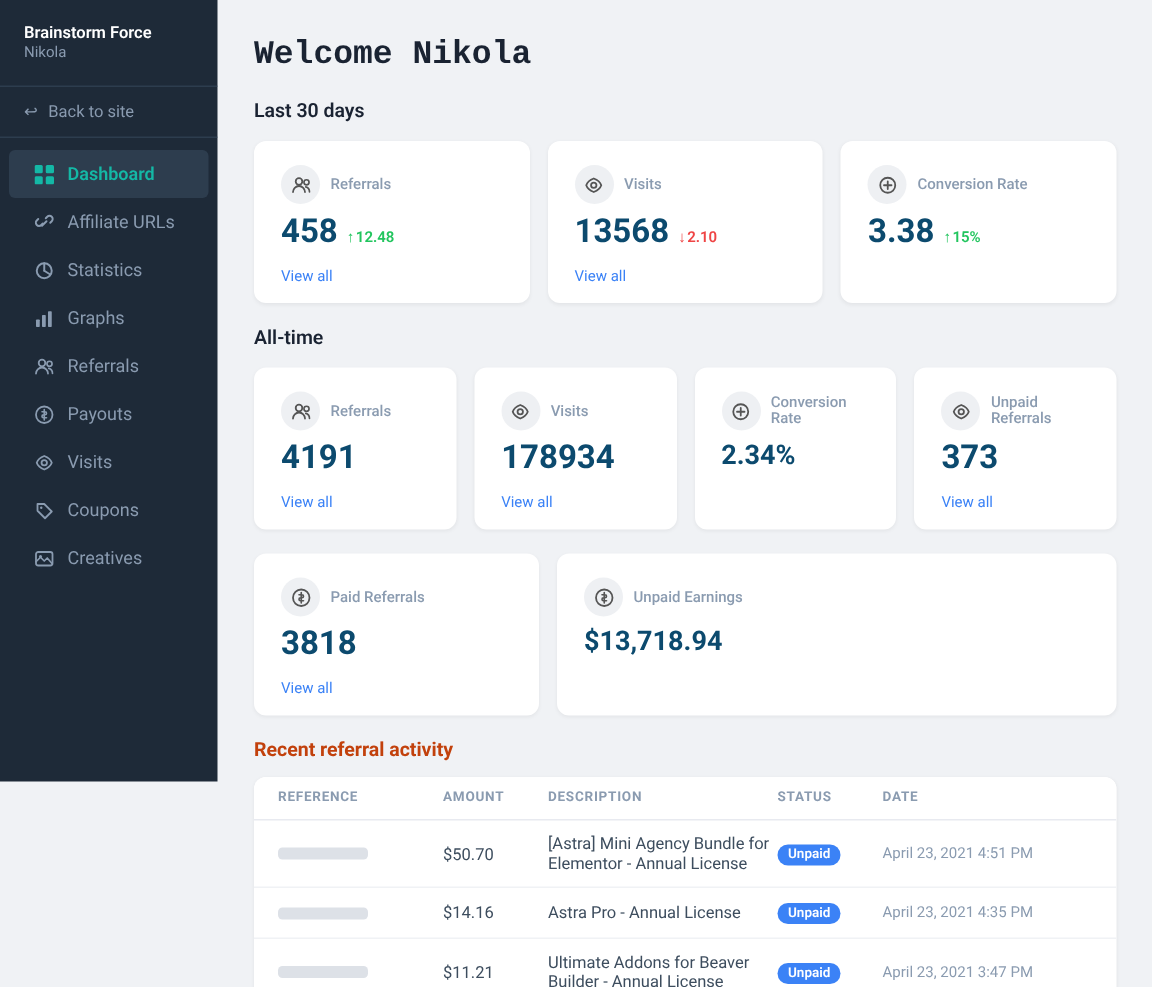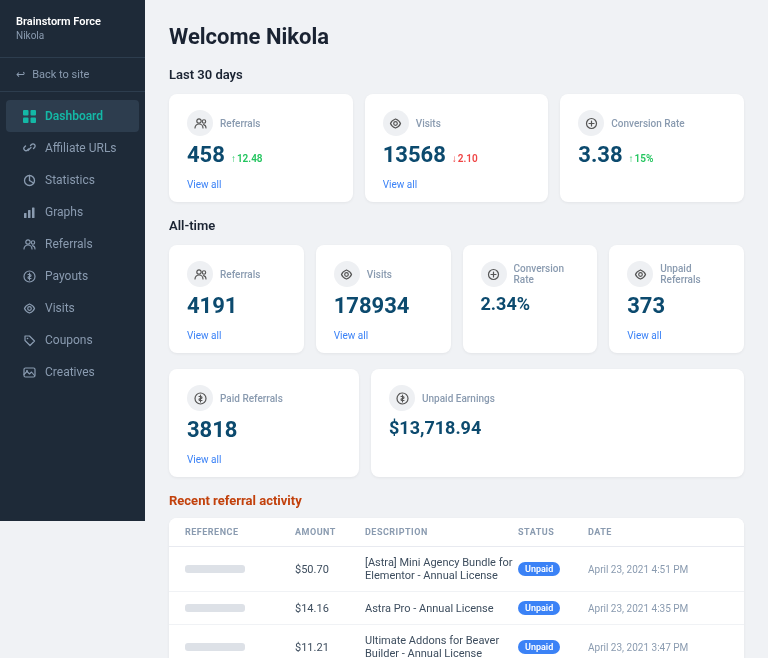--- a/index.html
+++ b/index.html
@@ -60,20 +60,21 @@
       flex: 1;
       overflow-y: auto;
       padding: 24px 24px 24px 24px;
       background: #f0f2f5;
     }
     .page-title {
       font-size: 22px;
       font-weight: 700;
       color: #1a2332;
       margin-bottom: 18px;
+      font-family: Liberation Mono, monospace;
     }
     .section-title {
       font-size: 13px;
       font-weight: 600;
       color: #1a2332;
       margin-bottom: 12px;
       margin-top: 4px;
     }
 
     

